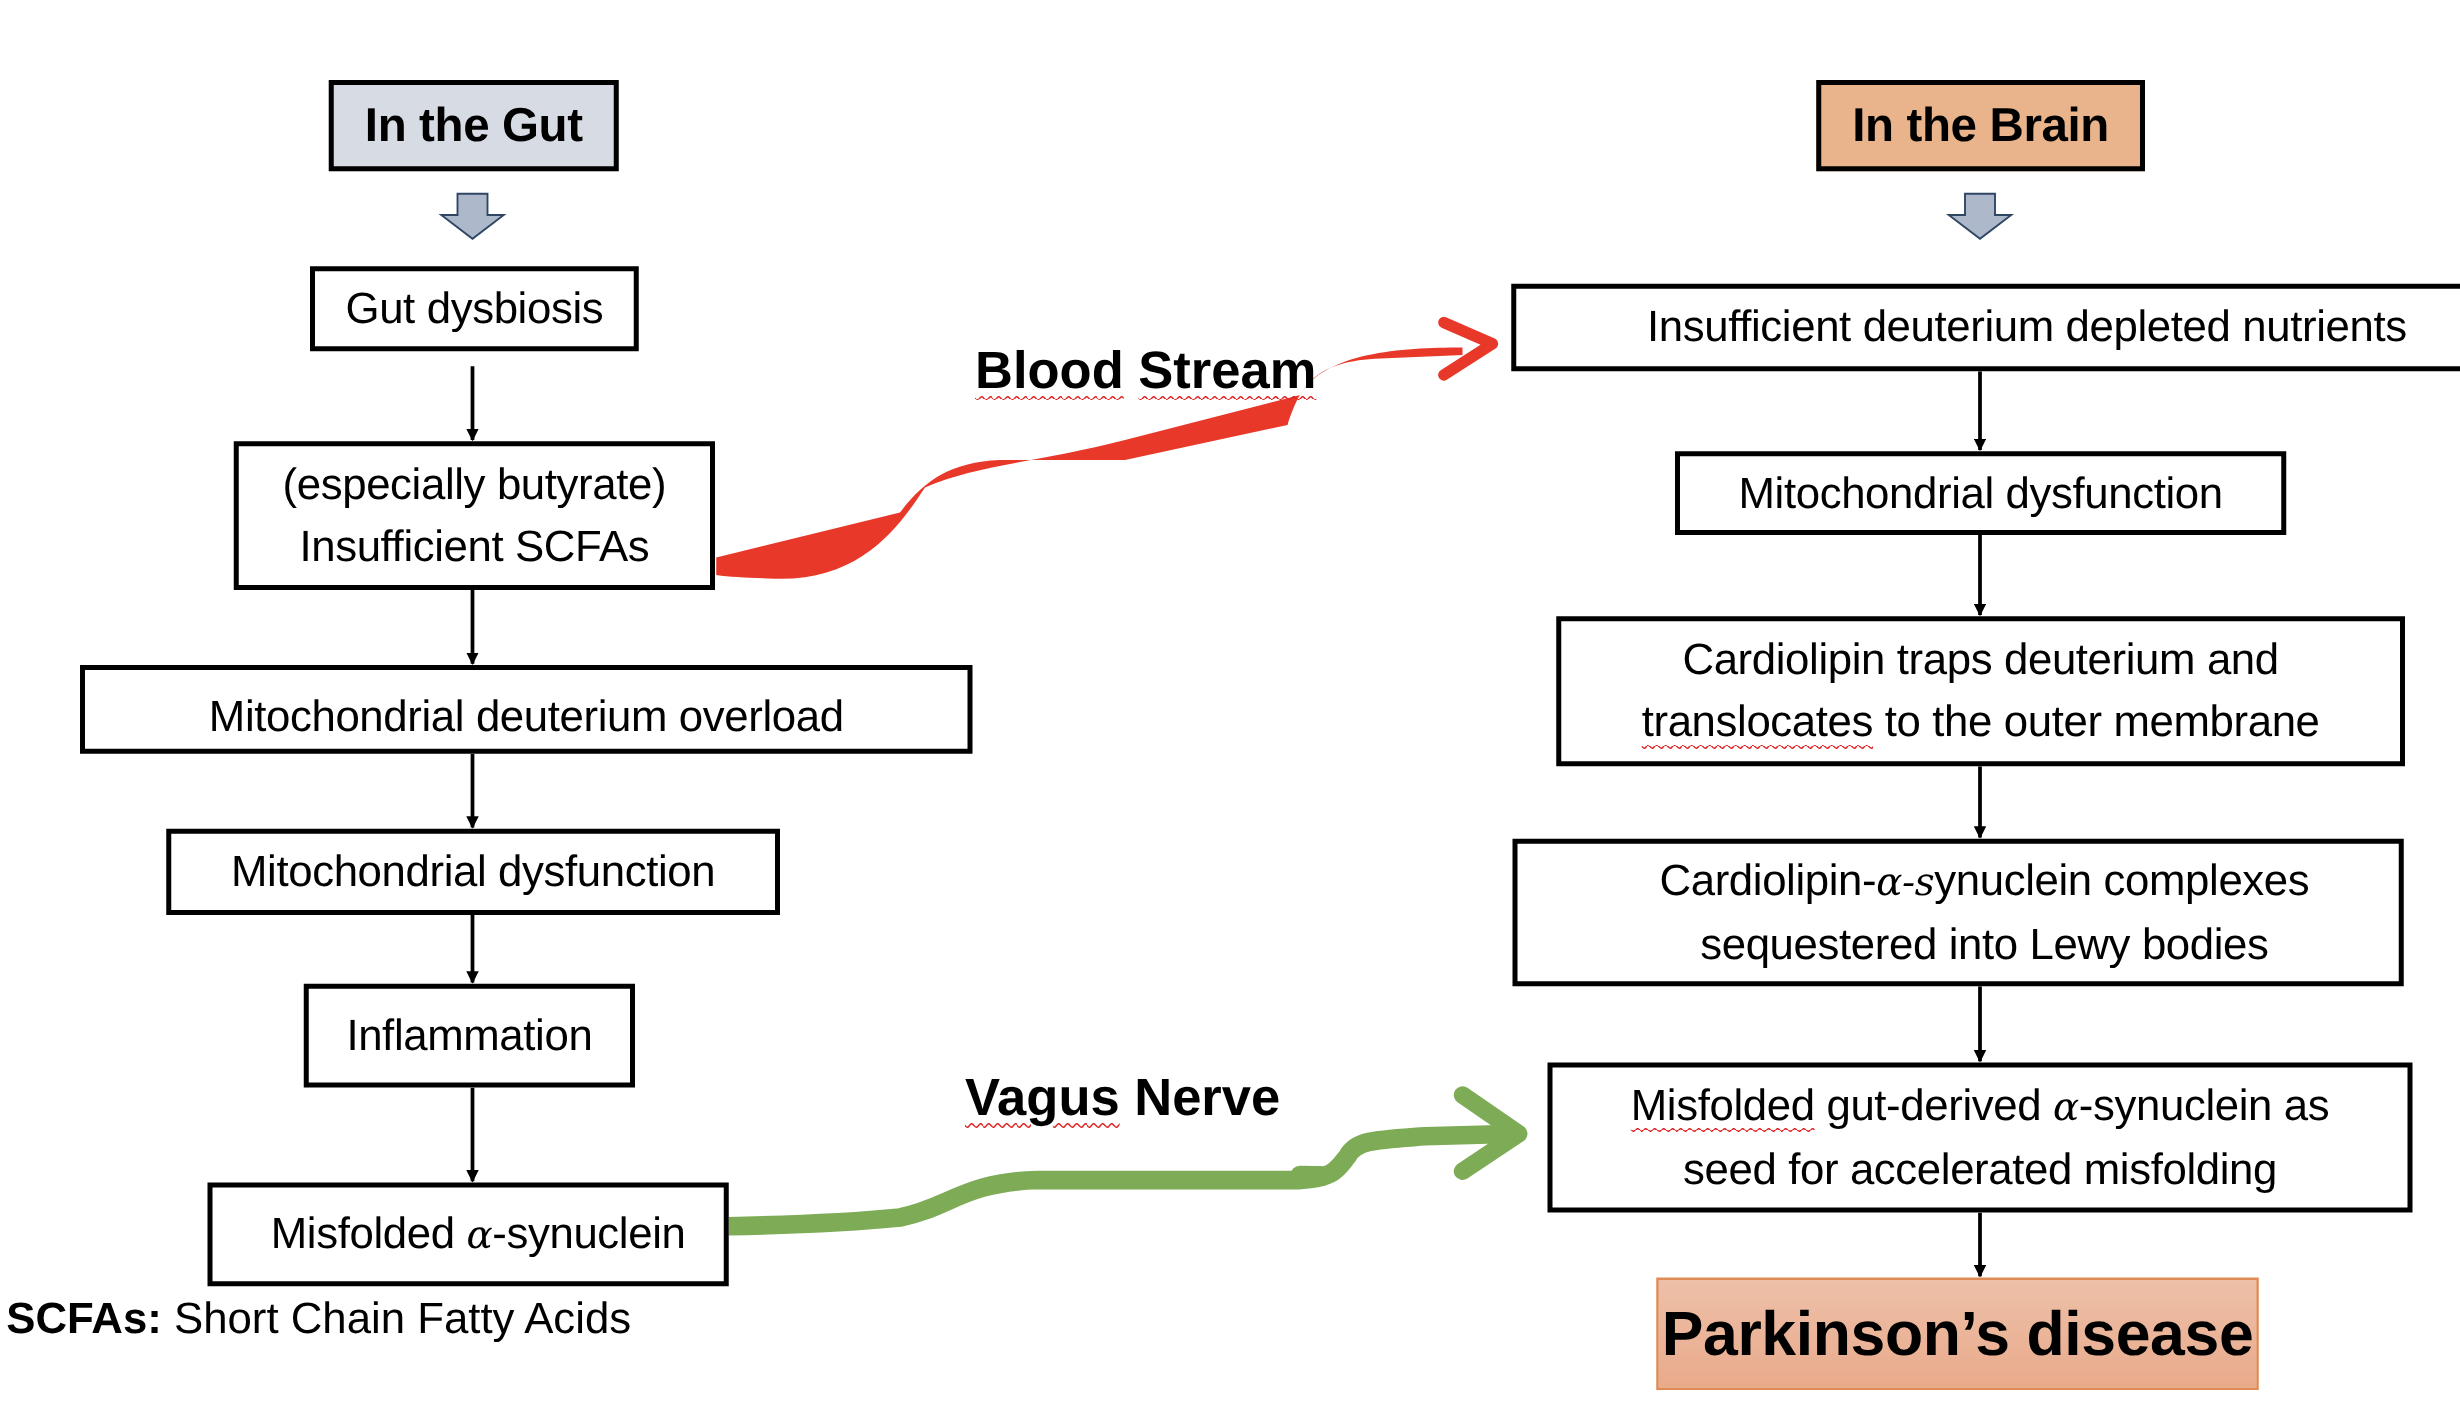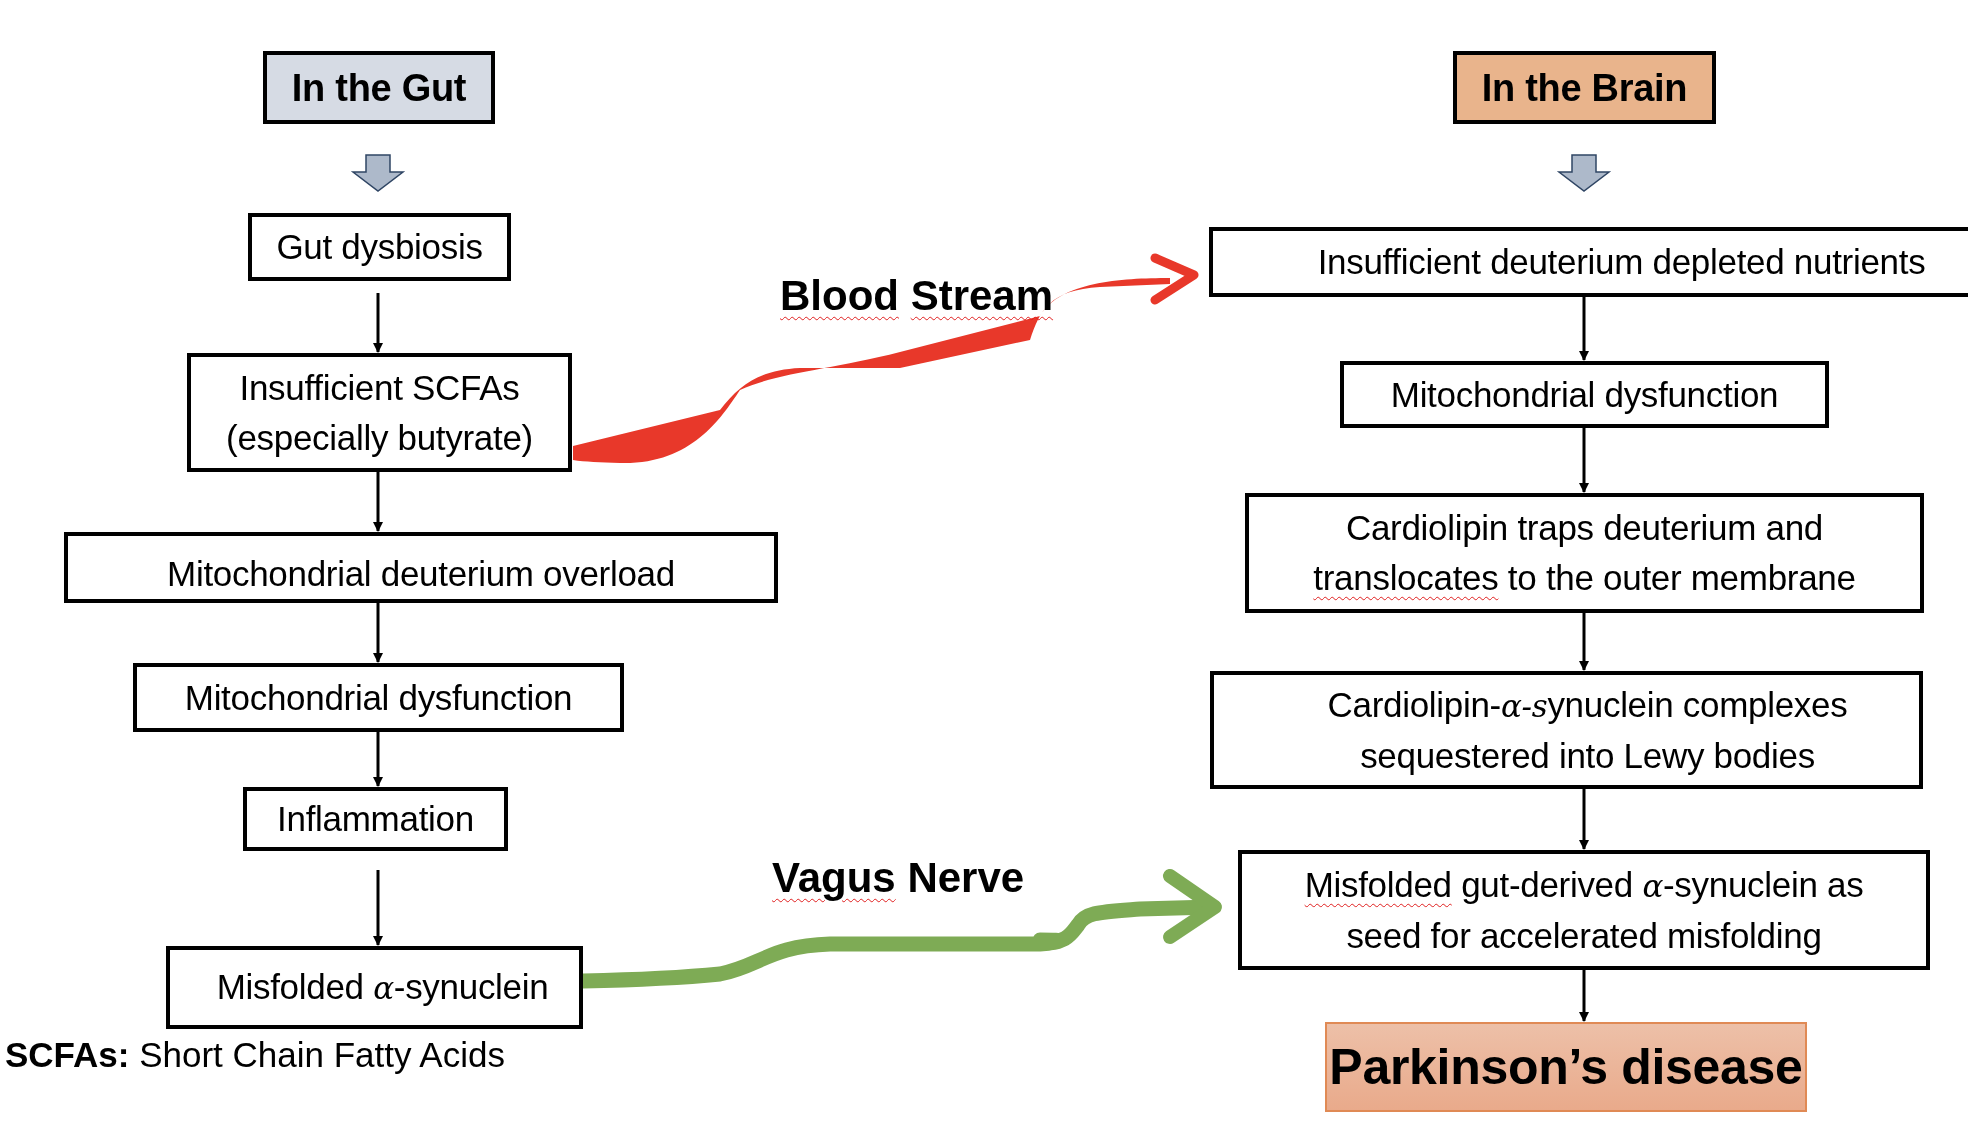--- a/index.html
+++ b/index.html
@@ -1,21 +1,21 @@
 <!DOCTYPE html>
 <html><head>
 <meta charset="utf-8">
 <style>
   html, body { margin:0; padding:0; background:#ffffff; }
   body { width:1968px; height:1132px; position:relative; overflow:hidden;
          font-family:"Liberation Sans", sans-serif; color:#000; }
   .box { position:absolute; box-sizing:border-box; border:4px solid #000; background:#fff;
          display:flex; align-items:center; justify-content:center; text-align:center;
          font-size:35px; line-height:50px; letter-spacing:-0.3px; }
-  .hdr { font-weight:bold; font-size:38px; }
+  .hdr { font-weight:bold; font-size:38px;margin-top:13px; }
   .hdr-gut { background:#d6dbe4; }
   .hdr-brain { background:#e9b48c; }
   .final { border:2px solid #e08a55; background:linear-gradient(#edc0a8,#e9aa8b);
            font-weight:bold; font-size:50px; }
   .lbl { position:absolute; font-weight:bold; font-size:42px; white-space:nowrap; }
   .note { position:absolute; font-size:35px; white-space:nowrap; }
   .note b { font-weight:bold; }
   svg.overlay { position:absolute; left:0; top:0; }
   i.gk { font-style:italic; font-family:"DejaVu Serif", serif; font-size:31px; }
   .squig { text-decoration: underline wavy #e02020; text-decoration-thickness:1px; text-underline-offset:6px; }
@@ -58,30 +58,30 @@
   </g>
 </svg>
 
 <div class="box hdr hdr-gut" style="left:263px;top:51px;width:232px;height:73px;">
   <span>In the Gut</span>
 </div>
 <div class="box" style="left:248px;top:213px;width:263px;height:68px;">
   <span>Gut dysbiosis</span>
 </div>
 <div class="box" style="left:187px;top:353px;width:385px;height:119px;flex-direction:column;">
+  <span>(especially butyrate)</span>
   <span>Insufficient SCFAs</span>
-  <span>(especially butyrate)</span>
 </div>
 <div class="box" style="left:64px;top:532px;width:714px;height:71px;align-items:flex-end;">
   <span>Mitochondrial deuterium overload</span>
 </div>
 <div class="box" style="left:133px;top:663px;width:491px;height:69px;">
   <span>Mitochondrial dysfunction</span>
 </div>
-<div class="box" style="left:243px;top:787px;width:265px;height:64px;">
+<div class="box" style="left:243px;top:787px;width:265px;height:83px;">
   <span>Inflammation</span>
 </div>
 <div class="box" style="left:166px;top:946px;width:417px;height:83px;padding-left:16px;">
   <span><span>Misfolded </span><i class="gk">α</i><span>-synuclein</span></span>
 </div>
 
 <div class="note" style="left:5px;top:1035px;">
   <b>SCFAs:</b><span> Short Chain Fatty Acids</span>
 </div>
 

